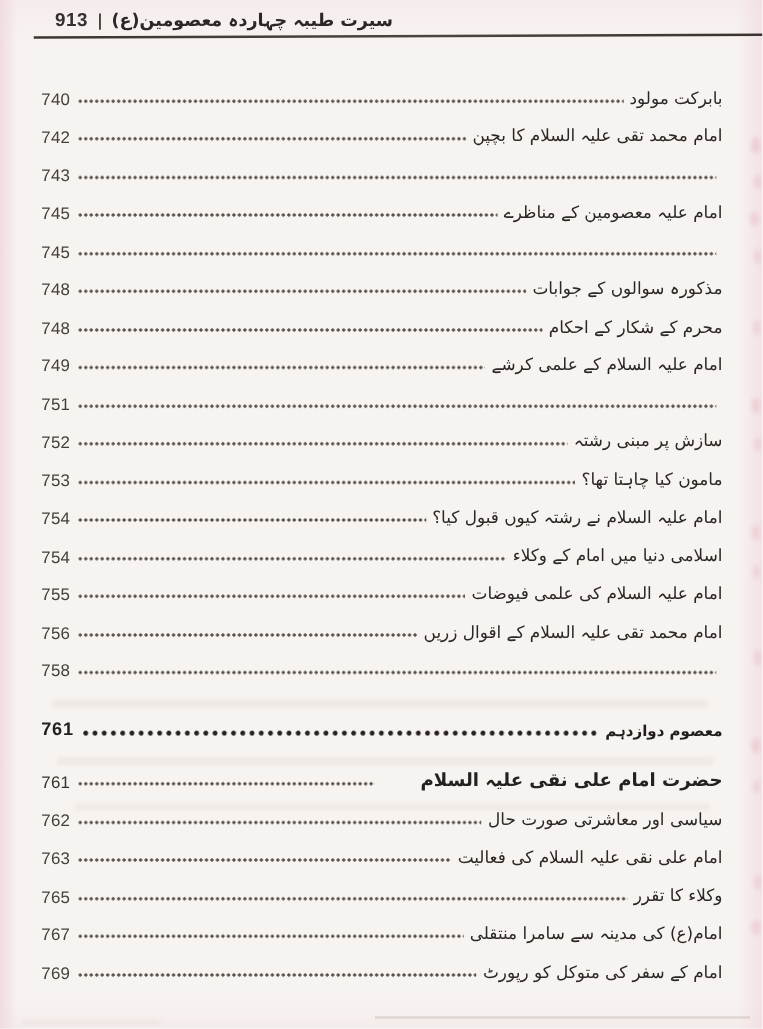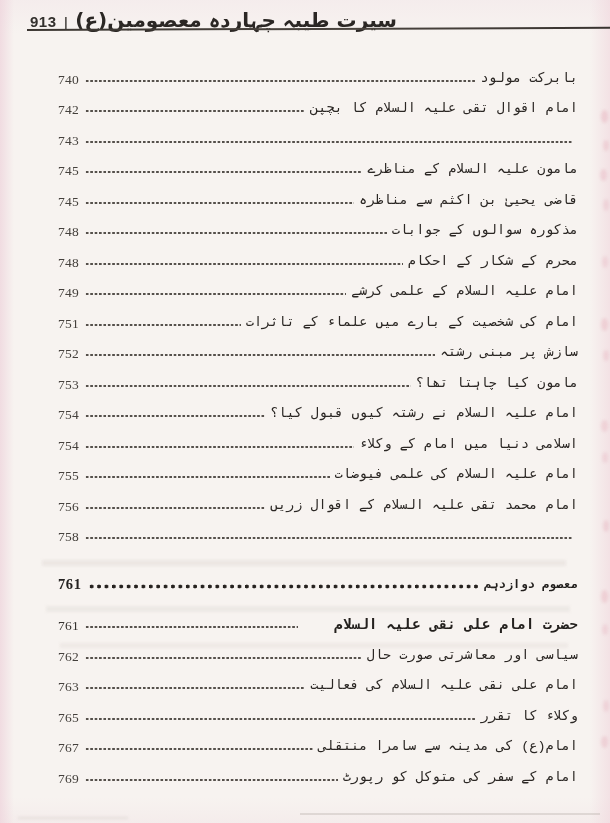--- a/index.html
+++ b/index.html
@@ -15,45 +15,44 @@
       var(--paper,#f7f3f0);
     font-family:"DejaVu Sans",sans-serif;
   }
 
   
   .page-header{
     position:absolute;top:8px;left:30px;
     direction:rtl;display:flex;align-items:baseline;gap:7px;
     color:var(--ink,#2b2724);font-weight:bold;white-space:nowrap;
   }
-  .book-title{font-size:20px;}
+  .book-title{font-size:14px;}
   .sep{font-size:13px;color:#3c3834;}
-  .page-no{font-family:"Liberation Sans",sans-serif;font-size:15px;letter-spacing:.5px;color:#33302d;}
+  .page-no{font-family:"Liberation Sans",sans-serif;font-size:15px;letter-spacing:.5px;color:#33302d;margin-left:14px;}
   .header-rule{
     position:absolute;top:29px;left:27px;right:0;height:2px;
     background:linear-gradient(90deg,#3b3631,#4b453f 55%,#393430);
     transform:rotate(-0.22deg);transform-origin:left center;
   }
 
   
   .toc{position:absolute;top:57px;left:33px;right:32px;direction:rtl;}
   .toc-row{display:flex;align-items:flex-end;height:30.5px;}
   .toc-title{
     white-space:nowrap;font-size:13.5px;color:var(--ink,#2b2724);
     line-height:1.25;
-    font-family:Liberation Mono, monospace;
   }
   .toc-dots{
     flex:1 1 auto;height:6px;margin:0 5px 4px 6px;
     background-image:radial-gradient(circle at 2.2px 3px, var(--dot,#55504b) 1.05px, rgba(0,0,0,0) 1.5px);
     background-size:4.4px 6px;background-repeat:repeat-x;background-position:left bottom;
   }
   .toc-page{
-    white-space:nowrap;font-family:Liberation Serif, serif;
-    font-size:13.5px;color:var(--number_ink,#44403c);line-height:1.1;letter-spacing:.2px;margin-left:25px;
+    white-space:nowrap;font-family:Liberation Sans, sans-serif;
+    font-size:13.5px;color:var(--number_ink,#44403c);line-height:1.1;letter-spacing:.2px;
   }
 
   
   .toc-row.chapter{margin-top:17px;}
   .toc-row.chapter .toc-title{font-weight:bold;font-size:12px;color:#201d1b;}
   .toc-row.chapter .toc-page{font-weight:bold;font-size:14.5px;color:#232120;letter-spacing:.6px;}
   .toc-row.chapter .toc-dots{
     height:7px;margin-bottom:3px;
     background-image:radial-gradient(circle at 3.6px 3.5px, #26221f 1.7px, rgba(0,0,0,0) 2.2px);
     background-size:7.4px 7px;
@@ -80,55 +79,53 @@
   </header>
   <div class="header-rule"></div>
 
   <main class="toc">
       <div class="toc-row">
     <span class="toc-title">بابرکت مولود</span>
     <span class="toc-dots"></span>
     <span class="toc-page">740</span>
   </div>
       <div class="toc-row">
-    <span class="toc-title">امام اقوال تقی علیہ السلام کا بچپن</span>
+    <span class="toc-title">امام محمد تقی علیہ السلام کا بچپن</span>
     <span class="toc-dots"></span>
     <span class="toc-page">742</span>
   </div>
       <div class="toc-row">
     <span class="toc-dots"></span>
     <span class="toc-page">743</span>
   </div>
       <div class="toc-row">
-    <span class="toc-title">مامون علیہ السلام کے مناظرے</span>
+    <span class="toc-title">امام علیہ معصومین کے مناظرے</span>
     <span class="toc-dots"></span>
     <span class="toc-page">745</span>
   </div>
       <div class="toc-row">
-    <span class="toc-title">قاضی یحییٰ بن اکثم سے مناظرہ</span>
     <span class="toc-dots"></span>
     <span class="toc-page">745</span>
   </div>
       <div class="toc-row">
     <span class="toc-title">مذکورہ سوالوں کے جوابات</span>
     <span class="toc-dots"></span>
     <span class="toc-page">748</span>
   </div>
       <div class="toc-row">
     <span class="toc-title">محرم کے شکار کے احکام</span>
     <span class="toc-dots"></span>
     <span class="toc-page">748</span>
   </div>
       <div class="toc-row">
     <span class="toc-title">امام علیہ السلام کے علمی کرشے</span>
     <span class="toc-dots"></span>
     <span class="toc-page">749</span>
   </div>
       <div class="toc-row">
-    <span class="toc-title">امام کی شخصیت کے بارے میں علماء کے تاثرات</span>
     <span class="toc-dots"></span>
     <span class="toc-page">751</span>
   </div>
       <div class="toc-row">
     <span class="toc-title">سازش پر مبنی رشتہ</span>
     <span class="toc-dots"></span>
     <span class="toc-page">752</span>
   </div>
       <div class="toc-row">
     <span class="toc-title">مامون کیا چاہتا تھا؟</span>

